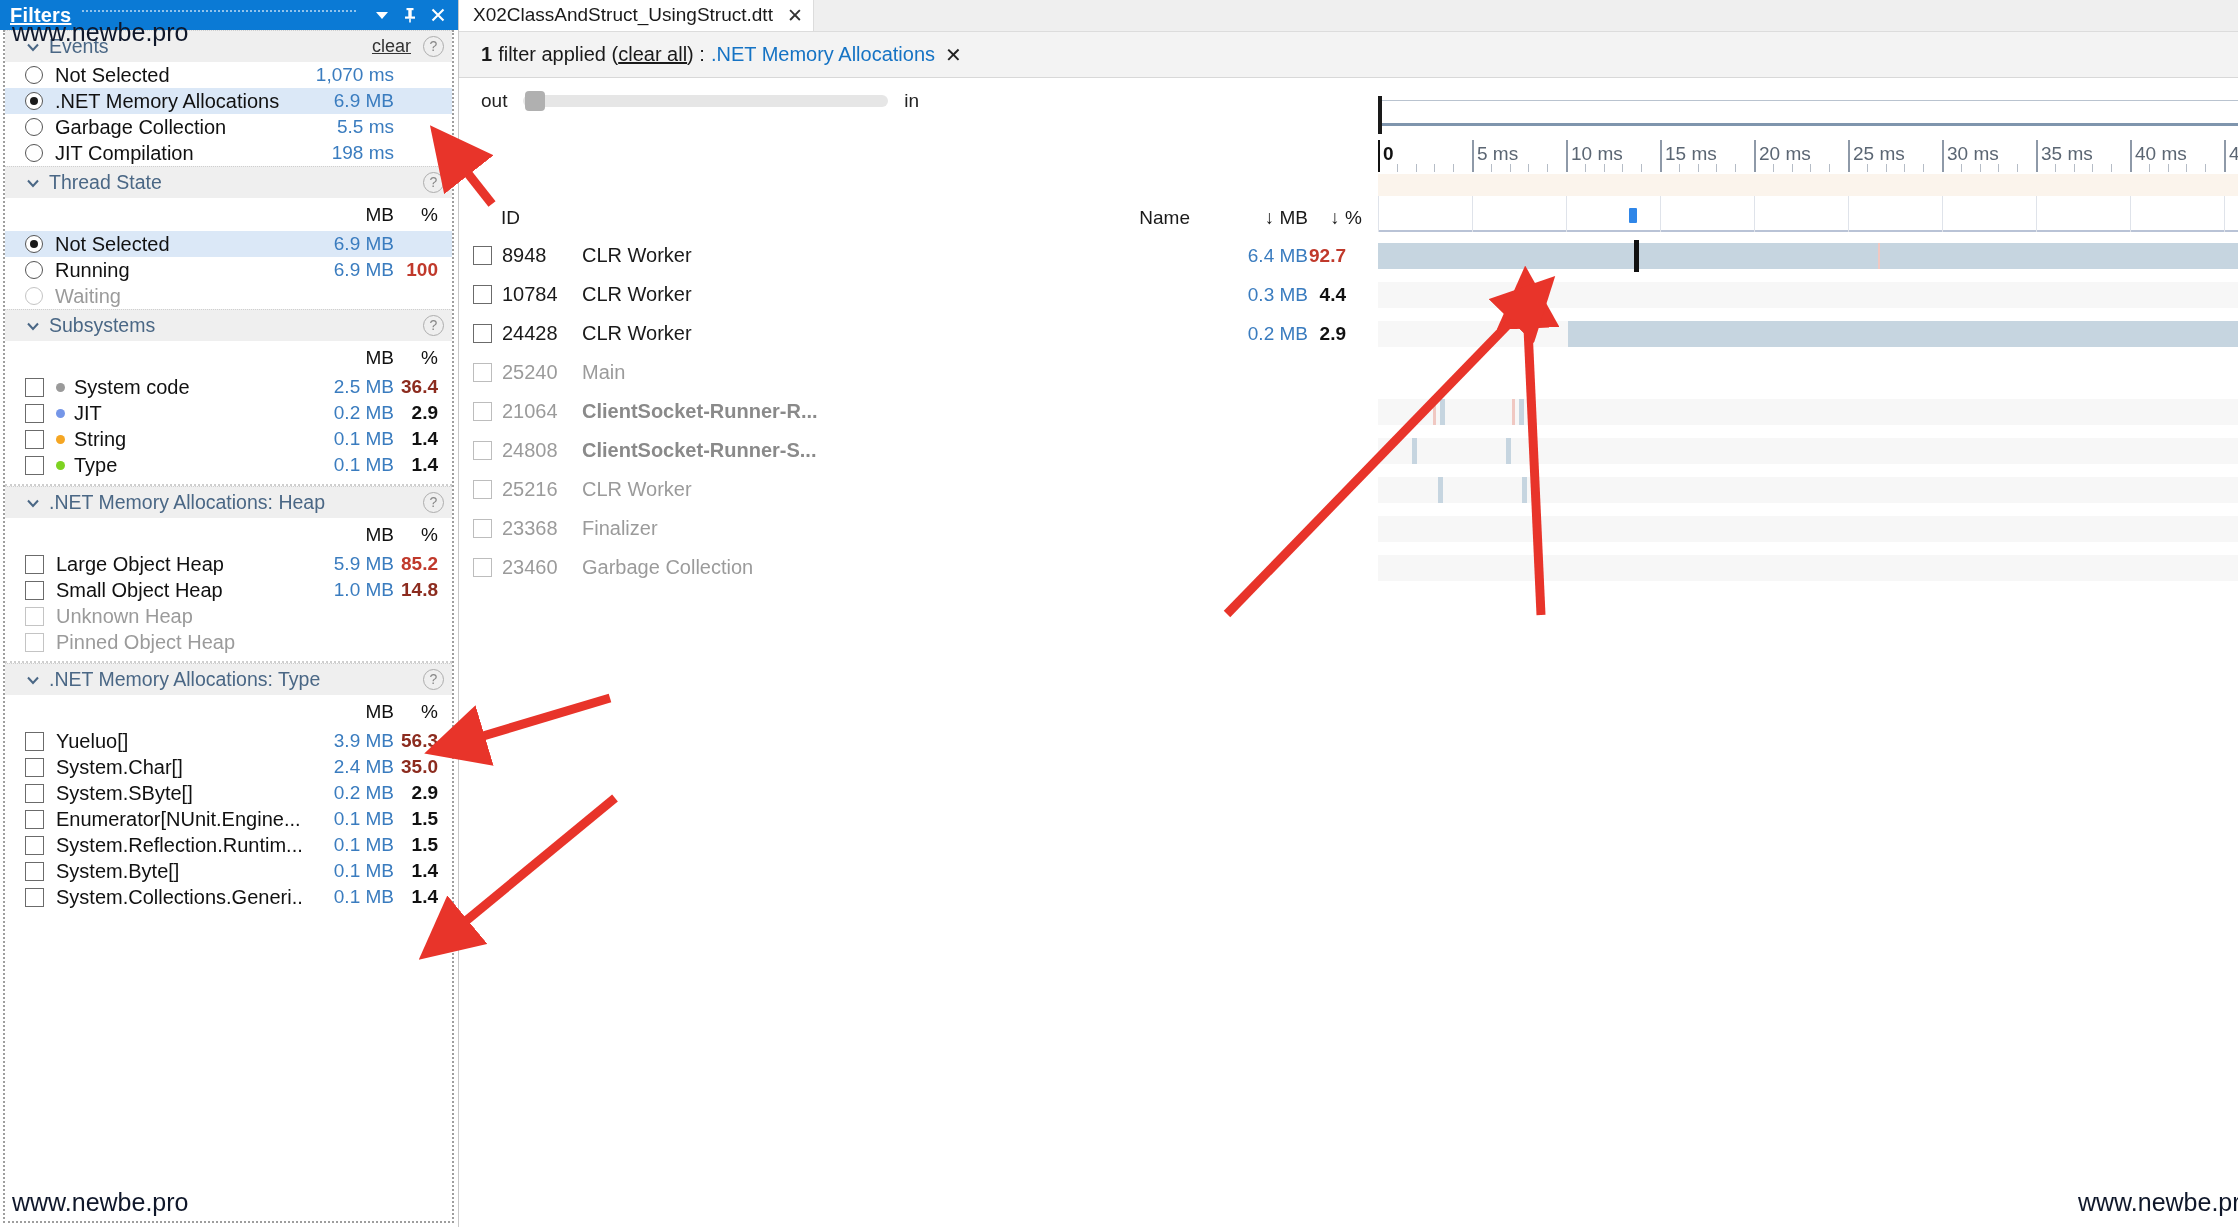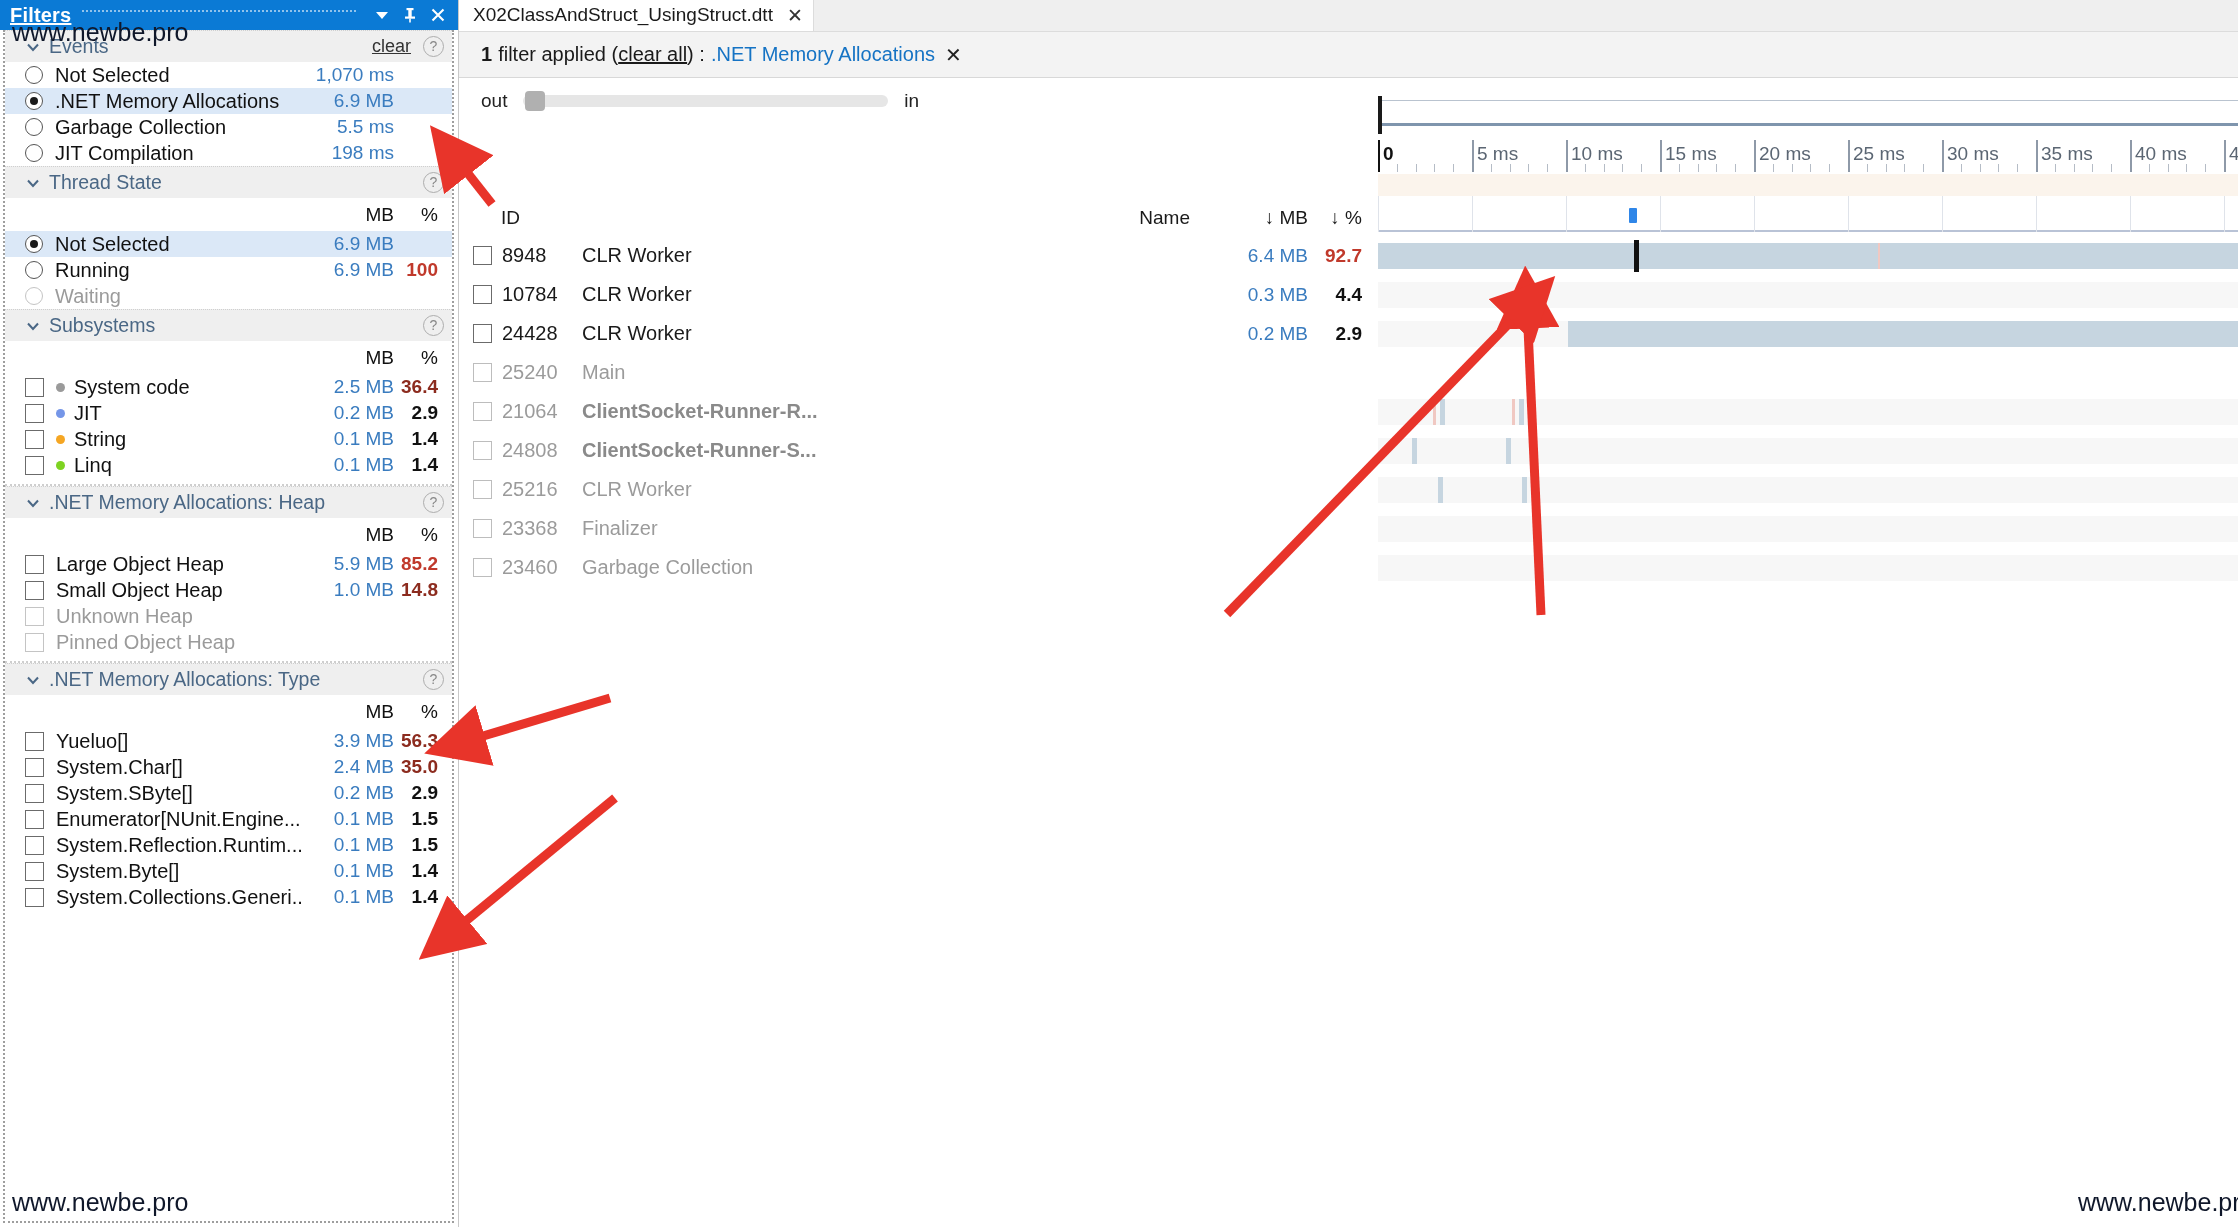--- a/index.html
+++ b/index.html
@@ -207,21 +207,21 @@
     position: absolute; left: 0; width: 919px; height: 39px;
     display: flex; align-items: center; font-size: 20px; color: #1a1a1a;
   }
   .trow .cbox2 {
     width: 19px; height: 19px; border: 1.6px solid #6b6b6b; background: #fff;
     margin-left: 14px; margin-right: 10px; flex: none; cursor: pointer;
   }
   .trow .t-id { width: 80px; text-align: left; }
   .trow .t-name { flex: 1; }
   .trow .t-mb { width: 118px; text-align: right; color: #3a7cbf; font-size: 19px; }
-  .trow .t-pct { width: 70px; text-align: right; padding-right: 16px; font-size: 19px; font-weight: bold; }
+  .trow .t-pct { width: 70px; text-align: right; padding-right: 32px; font-size: 19px; font-weight: bold; }
   .trow.dim .t-id, .trow.dim .t-name { color: #9b9b9b; }
   .trow.dim .cbox2 { border-color: #bdbdbd; }
   .trow.bold .t-name { font-weight: bold; color: #8a8a8a; }
 
   
   #lanes { position: absolute; top: 236px; left: 919px; right: 0; bottom: 0; }
   .lane-stripe { position: absolute; left: 0; right: 0; height: 26px; background: #f7f7f7; }
   .bar { position: absolute; height: 26px; background: #c6d5e0; }
   .spike { position: absolute; width: 4px; height: 26px; background: #c6d5e0; }
 
@@ -350,21 +350,21 @@
           <div class="frow">
             <span class="cbox"></span>
             <span class="dot" style="background:#f5a623"></span>
             <span class="lbl">String</span>
             <span class="v-mb">0.1 MB</span>
             <span class="v-pct pct-black">1.4</span>
           </div>
           <div class="frow">
             <span class="cbox"></span>
             <span class="dot" style="background:#7ed321"></span>
-            <span class="lbl">Linq</span>
+            <span class="lbl">Type</span>
             <span class="v-mb">0.1 MB</span>
             <span class="v-pct pct-black">1.4</span>
           </div>
           <div class="divider-dots"></div>
           <div class="section-header">
             <span class="chev"><svg width="16" height="16" viewBox="0 0 16 16">
                 <path d="M3 5.5 L8 11 L13 5.5" stroke="#4a6785" stroke-width="2" fill="none"></path>
               </svg></span>
             <span class="section-title">.NET Memory Allocations: Heap</span>
             <span class="help-icon">?</span>

